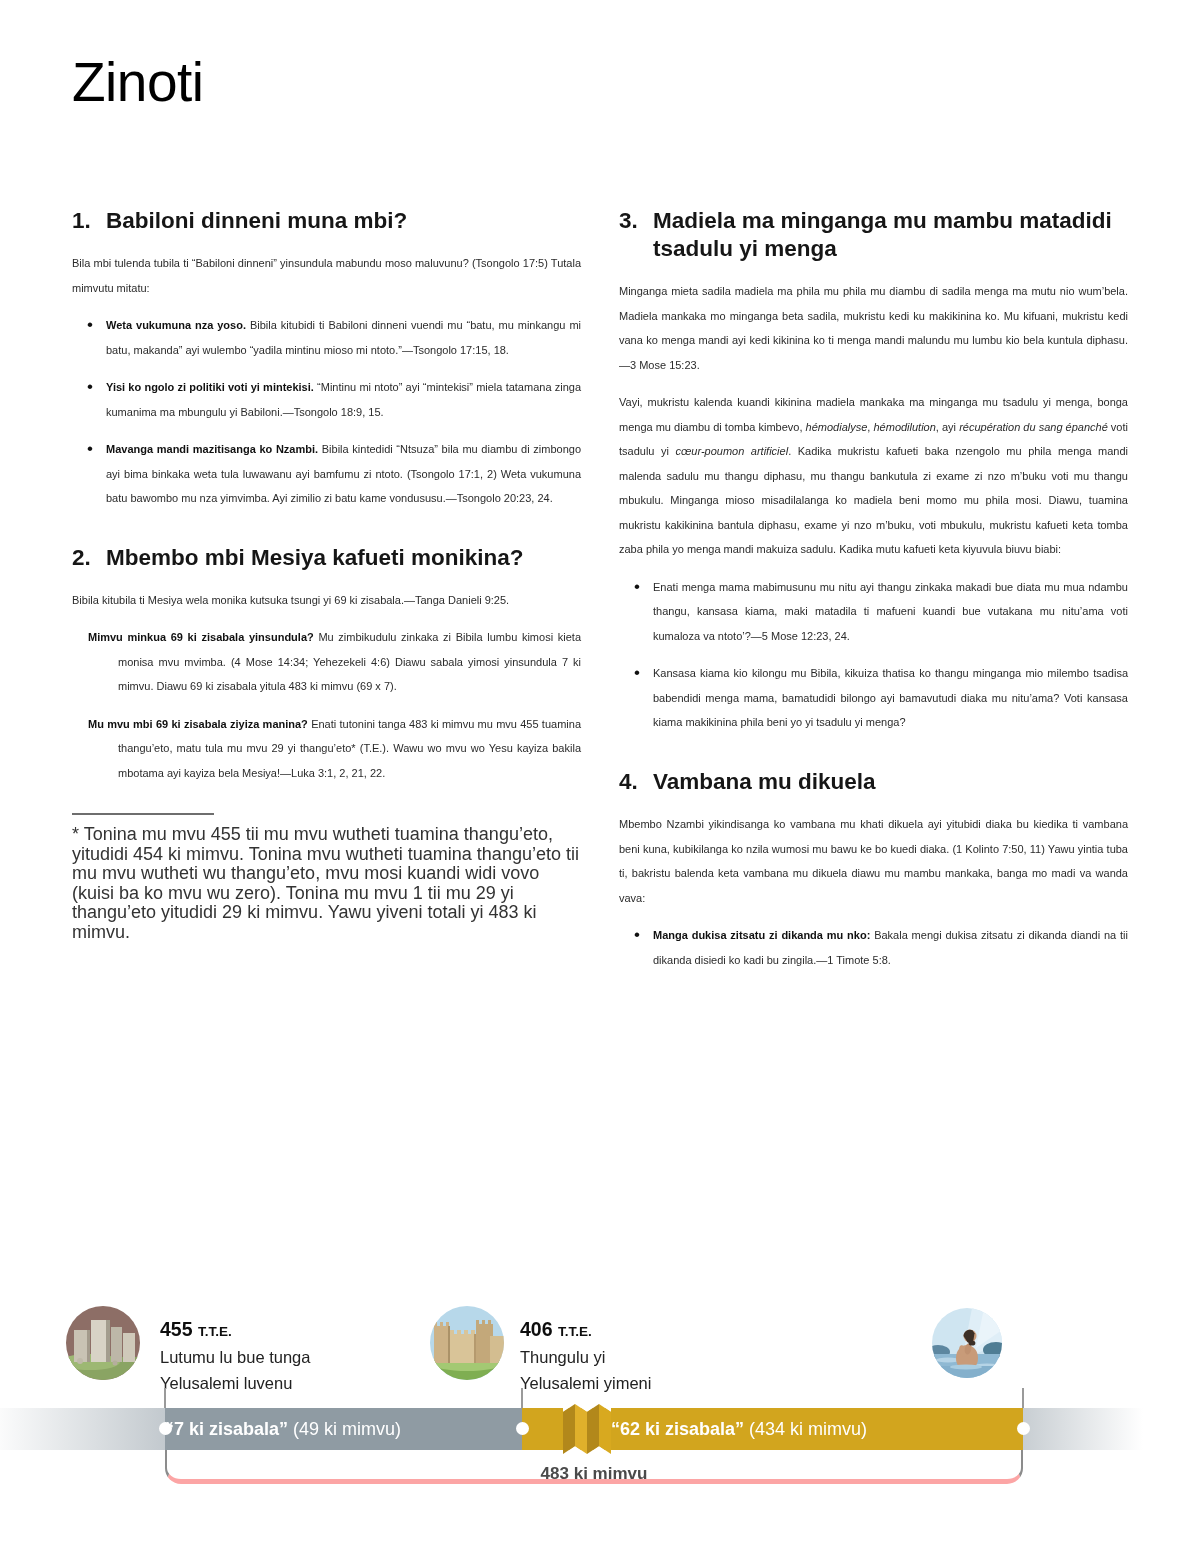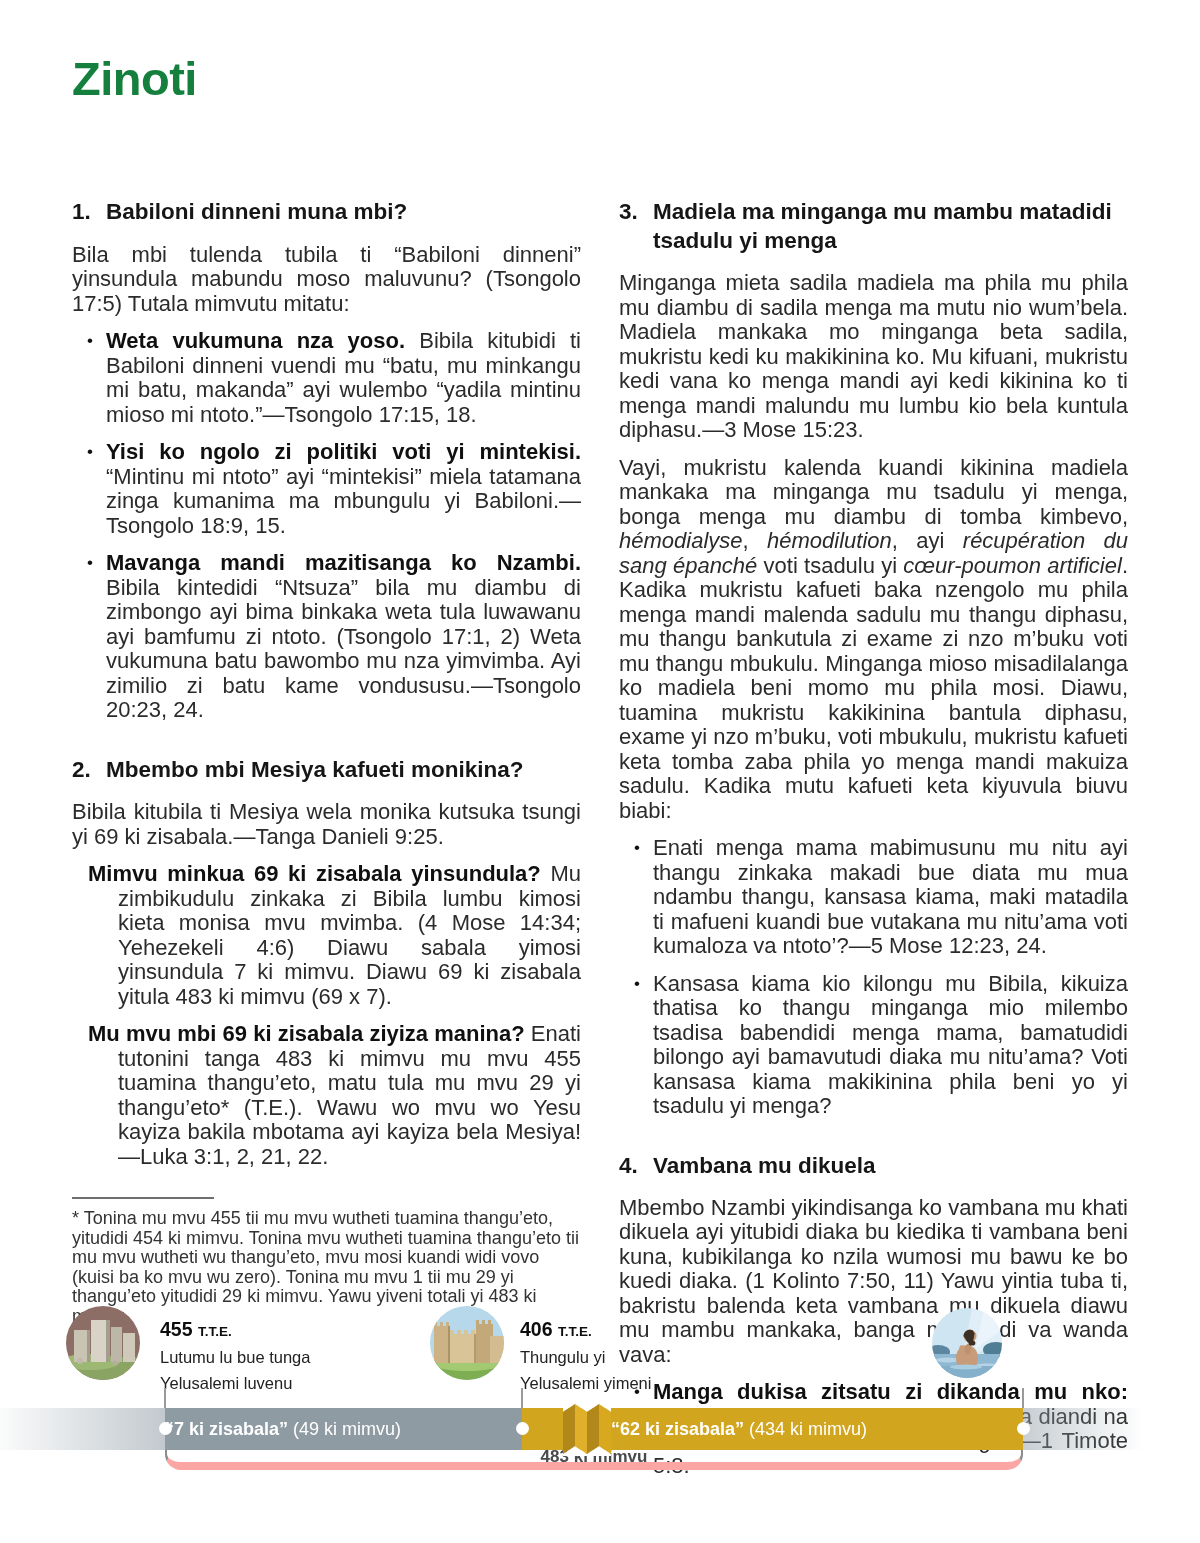--- a/index.html
+++ b/index.html
@@ -6,32 +6,32 @@
   html,body { background:#ffffff; }
   .page {
     position: relative;
     width: 1200px; height: 1543px;
     background: #ffffff;
     font-family: "Liberation Sans", sans-serif;
     color: #2b2b2b;
     overflow: hidden;
   }
   .masthead { padding: 54px 72px 0; margin-bottom: 95px; }
-  h1.title { font-size: 47px; font-weight: bold; color: #15803d; line-height: 1.05; letter-spacing: -0.5px; }
+  h1.title { font-size: 55px; font-weight: normal; color: #000000; line-height: 1.05; letter-spacing: -0.5px; }
 
   .columns { display: flex; gap: 38px; padding: 0 72px; }
   .col { width: 509px; flex: none; }
 
   .sec { margin-top: 33px; }
   .sec:first-child { margin-top: 0; }
   .sec-h { display: flex; font-size: 22.5px; font-weight: bold; color: #161616; line-height: 1.26; margin-bottom: 16px; }
   .sec-h .num { width: 34px; flex: none; }
   .sec-h .h-text { flex: 1; }
 
-  p.body { font-size: 22px; line-height: 24.5px; text-align: justify; margin-bottom: 13px; color:#2b2b2b; }
+  p.body { font-size: 11px; line-height: 24.5px; text-align: justify; margin-bottom: 13px; color:#2b2b2b; }
   .lead { font-weight: bold; color: #101010; }
   .lead.italic { }
 
   .bullet { display: flex; padding-left: 15px; margin-bottom: 13px; }
   .bullet .mark { width: 19px; flex: none; font-size: 17px; line-height: 24.5px; color:#111; }
   .bullet p.body { margin-bottom: 0; flex: 1; }
 
   .sub { padding-left: 46px; text-indent: -30px; }
 
   .fn-rule { width: 142px; border-top: 2px solid #6e6e6e; margin: 28px 0 10px; }
@@ -48,22 +48,22 @@
   .bar { position: absolute; top: 115px; height: 42px; }
   .bar-label { position: absolute; top: 115px; height: 42px; display: flex; align-items: center; justify-content: flex-start; color: #fff; font-size: 18px; white-space: nowrap; z-index: 4; }
   .bar-label b { font-weight: bold; }
   .dot { position: absolute; top: 129px; width: 13px; height: 13px; border-radius: 50%; background: #fff; z-index: 6; }
   .fade-left { position: absolute; left: 0; width: 165px; top: 115px; height: 42px;
     background: linear-gradient(to right, rgba(145,157,166,0.04), rgba(145,157,166,0.55)); }
   .fade-right { position: absolute; left: 1023px; width: 120px; top: 115px; height: 42px;
     background: linear-gradient(to right, rgba(145,157,166,0.5), rgba(145,157,166,0)); }
   .fold { position: absolute; left: 563px; top: 109px; z-index: 3; }
 
-  .bracket { position: absolute; left: 165px; width: 858px; top: 157px; height: 20px;
-    border-left: 2px solid #8c8c8c; border-right: 2px solid #8c8c8c; border-bottom: 8px solid #fca5a5;
+  .bracket { position: absolute; left: 165px; width: 858px; top: 157px; height: 34px;
+    border-left: 2px solid #8c8c8c; border-right: 2px solid #8c8c8c; border-bottom: 5px solid #fca5a5;
     border-radius: 0 0 16px 16px; }
   .total { position: absolute; left: 0; right: 0; bottom: -3px; text-align: center; font-weight: bold;
     font-size: 17px; color: #4a4a4a; line-height: 1; }
 </style>
 </head>
 <body>
 
 <div class="page">
 
   <div class="masthead">

